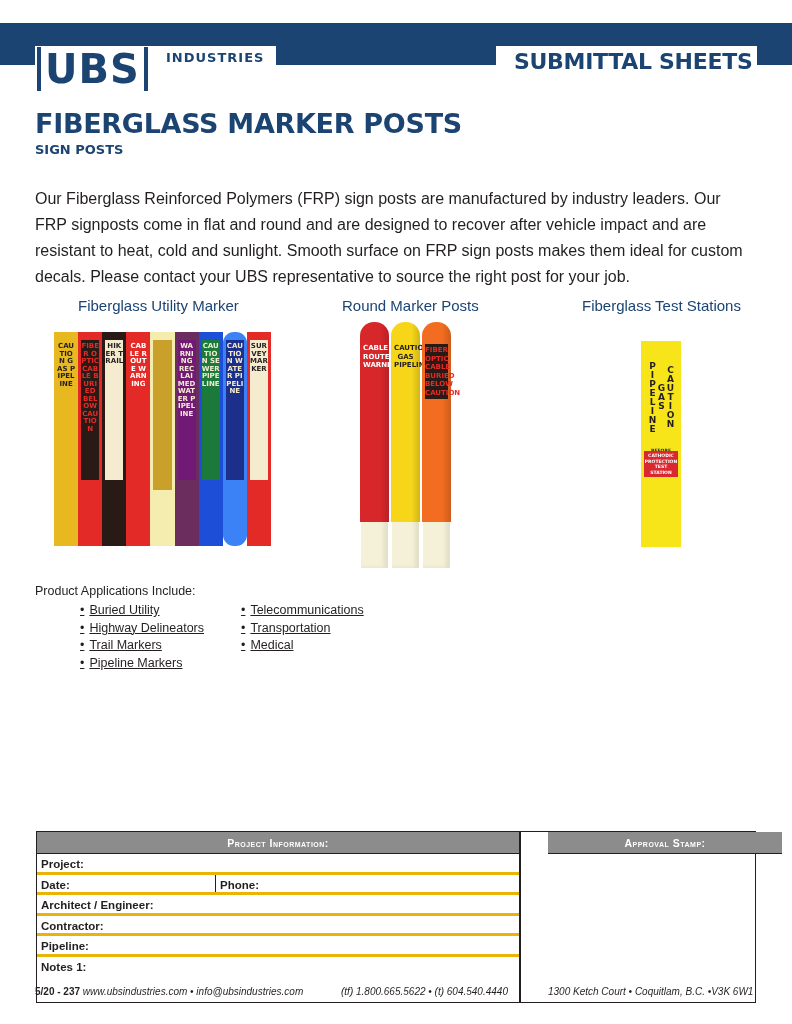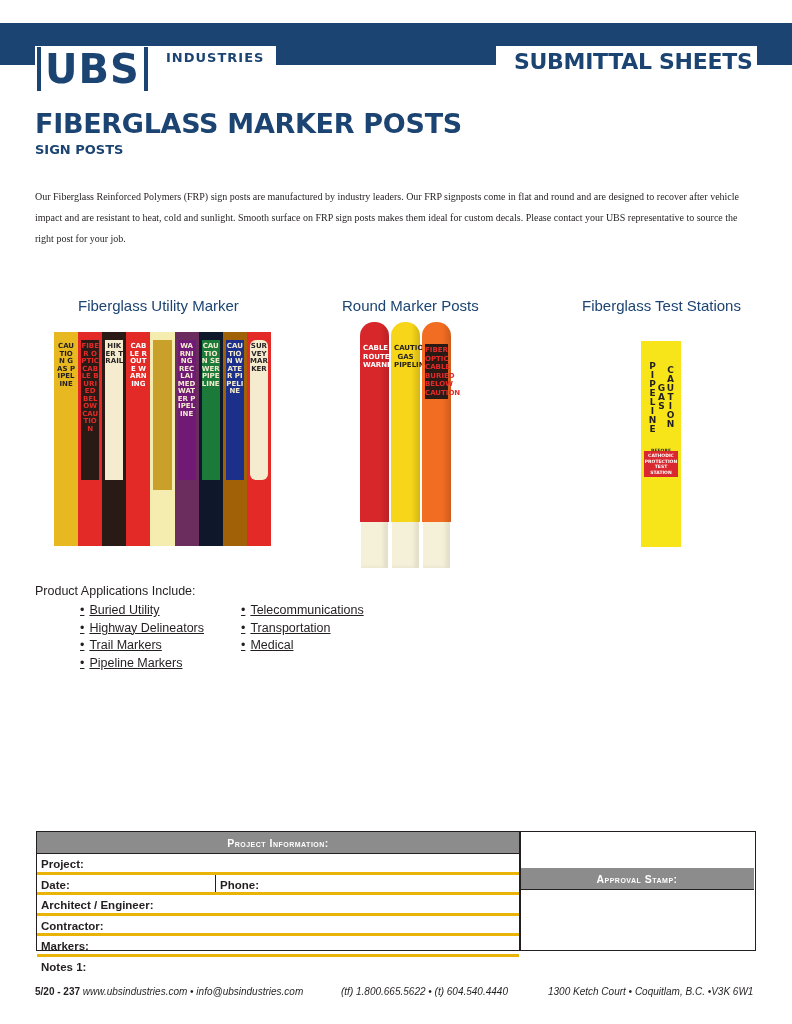--- a/index.html
+++ b/index.html
@@ -12,21 +12,21 @@
   .logo-bar { width: 4px; height: 44px; background: #1b4472; }
   .logo-letters { font-family: "DejaVu Sans", sans-serif; font-weight: bold; font-size: 40px; color: #1b4472; letter-spacing: 1px; padding: 0 4px; line-height: 44px; }
   .logo-industries { position: absolute; left: 131px; top: 4px; font-family: "DejaVu Sans", sans-serif; font-weight: bold; font-size: 13px; color: #1b4472; letter-spacing: 1px; }
 
   .submittal-box { position: absolute; left: 496px; top: 46px; width: 261px; height: 34px; background: #ffffff; }
   .submittal-text { position: absolute; left: 18px; top: 3px; font-family: "DejaVu Sans", sans-serif; font-weight: bold; font-size: 22px; color: #1b4472; letter-spacing: -0.3px; white-space: nowrap; }
 
   .page-title { position: absolute; left: 35px; top: 108px; font-weight: bold; font-size: 27px; color: #1b4472; letter-spacing: -0.3px; white-space: nowrap; }
   .page-subtitle { position: absolute; left: 35px; top: 142px; font-weight: bold; font-size: 13px; color: #1b4472; }
 
-  .intro { position: absolute; left: 35px; top: 186px; width: 720px; font-family: Liberation Serif, serif; font-size: 10px; line-height: 21px; color: #231f20; }
+  .intro { position: absolute; left: 35px; top: 186px; width: 720px; font-family: Liberation Sans, sans-serif; font-size: 16px; line-height: 26px; color: #231f20; }
 
   .product-label { position: absolute; font-family: "Liberation Sans", sans-serif; font-size: 15px; color: #1b4472; white-space: nowrap; }
 
   .img-utility { position: absolute; left: 54px; top: 332px; width: 217px; height: 214px; display: flex; gap: 0; }
   .flat-post { position: relative; height: 100%; flex: 1; }
   .decal { position: absolute; left: 3px; right: 3px; top: 8px; font-family: "DejaVu Sans", sans-serif; font-weight: bold; font-size: 7px; line-height: 7.5px; text-align: center; word-break: break-all; display: flex; flex-direction: column; align-items: center; padding-top: 3px; }
 
   .img-round { position: absolute; left: 360px; top: 322px; width: 92px; height: 246px; }
   .round-post { position: absolute; top: 0; width: 29px; height: 246px; }
   .round-cap { position: absolute; left: 0; top: 0; width: 29px; height: 200px; border-radius: 14px 14px 0 0; }
@@ -34,21 +34,21 @@
   .round-label { position: absolute; left: 3px; right: 3px; top: 22px; font-weight: bold; font-size: 7px; line-height: 8.5px; text-align: center; }
 
   .img-test { position: absolute; left: 641px; top: 341px; width: 40px; height: 206px; background: #f7e51a; }
   .test-label { position: absolute; left: 2px; right: 2px; top: 8px; font-weight: bold; font-size: 8px; line-height: 9px; text-align: center; color: #231f20; }
   .test-red { position: absolute; left: 3px; right: 3px; top: 110px; height: 26px; background: #d9282f; color: #fff; font-size: 4.5px; line-height: 5.5px; font-weight: bold; text-align: center; padding-top: 2px; }
 
   .apps-title { position: absolute; left: 35px; top: 584px; font-family: "Liberation Sans", sans-serif; font-size: 12.5px; color: #231f20; }
   .apps-col { position: absolute; top: 602px; font-family: "Liberation Sans", sans-serif; font-size: 12.5px; line-height: 17.7px; color: #231f20; list-style: none; text-decoration: underline; }
   .apps-col li::before { content: "\2022"; margin-right: 5px; }
 
-  .info-table { position: absolute; left: 36px; top: 831px; width: 720px; height: 120px; border: 1.5px solid #231f20; padding-left: 15px; }
+  .info-table { position: absolute; left: 36px; top: 831px; width: 720px; height: 172px; border: 1.5px solid #231f20; padding-left: 15px; }
   .info-head { position: absolute; top: 0; height: 22px; background: #8c8c8c; color: #fff; font-family: "Liberation Sans", sans-serif; font-weight: bold; font-size: 10.5px; font-variant: small-caps; text-align: center; line-height: 22px; letter-spacing: 0.5px; border-bottom: 1.5px solid #231f20; }
   .info-row { position: absolute; left: 0; width: 482px; height: 20.5px; border-bottom: 3px solid #eab308; font-family: "Liberation Sans", sans-serif; font-weight: bold; font-size: 11.5px; line-height: 20px; padding-left: 4px; }
   .info-row:last-child { border-bottom: none; }
   .col-divider { position: absolute; left: 482px; top: 0; width: 1.5px; height: 100%; background: #231f20; }
   .date-divider { position: absolute; left: 178px; top: 0; width: 1px; height: 100%; background: #231f20; }
   .phone-label { position: absolute; left: 183px; top: 0; }
 
   .footer { position: absolute; top: 986px; font-family: "Liberation Sans", sans-serif; font-size: 10px; font-style: italic; color: #231f20; white-space: nowrap; }
   .footer-page { font-style: normal; font-weight: bold; }
 </style>
@@ -89,28 +89,28 @@
     </div>
     <div class="flat-post" style="background: rgb(228, 42, 39);">
       <div class="decal" style="background: rgb(228, 42, 39); color: rgb(255, 255, 255); height: 140px;">CABLE ROUTE WARNING</div>
     </div>
     <div class="flat-post" style="background: rgb(245, 236, 176);">
       <div class="decal" style="background: rgb(201, 161, 42); color: rgb(201, 161, 42); height: 150px;"></div>
     </div>
     <div class="flat-post" style="background: rgb(107, 45, 94);">
       <div class="decal" style="background: #701a75; color: rgb(245, 236, 208); height: 140px;">WARNING RECLAIMED WATER PIPELINE</div>
     </div>
-    <div class="flat-post" style="background: #0f172a;">
+    <div class="flat-post" style="background: #1d4ed8;">
       <div class="decal" style="background: rgb(27, 122, 58); color: rgb(245, 236, 208); height: 140px;">CAUTION SEWER PIPELINE</div>
     </div>
-    <div class="flat-post" style="background: #a16207;">
+    <div class="flat-post" style="background: #3b82f6; border-radius: 11px;">
       <div class="decal" style="background: rgb(28, 47, 138); color: rgb(245, 236, 208); height: 140px;">CAUTION WATER PIPELINE</div>
     </div>
     <div class="flat-post" style="background: rgb(228, 42, 39);">
-      <div class="decal" style="background: rgb(245, 236, 208); color: rgb(35, 31, 32); height: 140px; border-radius: 6px;">SURVEY MARKER</div>
+      <div class="decal" style="background: rgb(245, 236, 208); color: rgb(35, 31, 32); height: 140px;">SURVEY MARKER</div>
     </div>
   </div>
 
 <div class="img-round" id="round-img">
     <div class="round-post" style="left: 0px;">
       <div class="round-stem"></div>
       <div class="round-cap" style="background: linear-gradient(90deg, rgb(216, 39, 43) 0%, rgb(216, 39, 43) 70%, rgba(0, 0, 0, 0.15) 100%), rgb(216, 39, 43);">
         <div class="round-label" style="color: rgb(255, 255, 255);">CABLE ROUTE WARNING</div>
       </div>
     </div>
@@ -144,32 +144,32 @@
   <li>Pipeline Markers</li>
 </ul>
 <ul class="apps-col" style="left:241px;">
   <li>Telecommunications</li>
   <li>Transportation</li>
   <li>Medical</li>
 </ul>
 
 <div class="info-table">
   <div class="info-head" style="left:0; width:482px;">Project Information:</div>
-  <div class="info-head" style="left:483px; width:234px;margin-top:36px;">Approval Stamp:</div>
+  <div class="info-head" style="left:511px; width:234px;">Approval Stamp:</div>
   <div class="col-divider"></div>
 
   <div class="info-row" style="top:22px;"><span>Project:</span></div>
   <div class="info-row" style="top:63px;"><span>Architect / Engineer:</span></div>
   <div class="info-row" style="top:42.5px;">
     <span>Date:</span>
     <div class="date-divider"></div>
     <span class="phone-label">Phone:</span>
   </div>
   <div class="info-row" style="top:83.5px;"><span>Contractor:</span></div>
-  <div class="info-row" style="top:104px;"><span>Markers:</span></div>
+  <div class="info-row" style="top:104px;"><span>Pipeline:</span></div>
   <div class="info-row" style="top:124.5px; border-bottom:none;"><span>Notes 1:</span></div>
 
   <div style="position:absolute; left:484px; top:23px; width:233px; height:118px;"></div>
 </div>
 
 <div class="footer" style="left:35px;text-align:center;">
   <span class="footer-page">5/20 - 237</span>
   <span>www.ubsindustries.com • info@ubsindustries.com</span>
 </div>
 <div class="footer" style="left:341px;">(tf) 1.800.665.5622  • (t) 604.540.4440</div>

